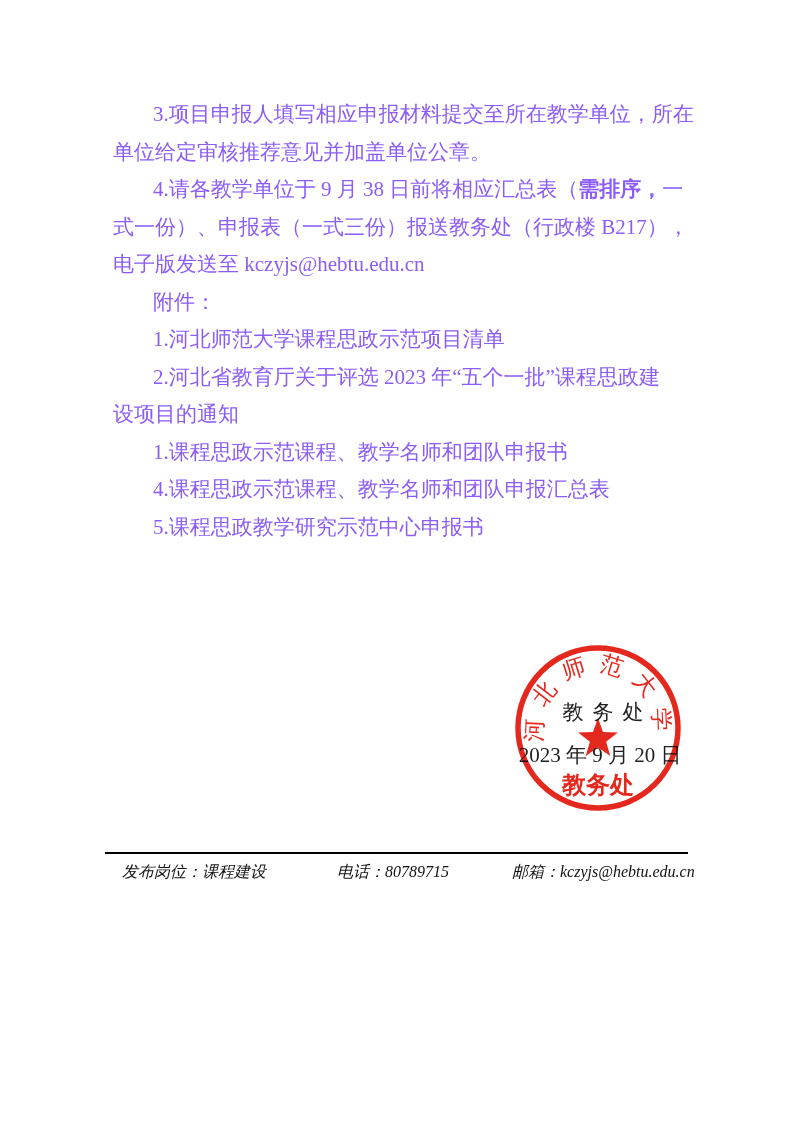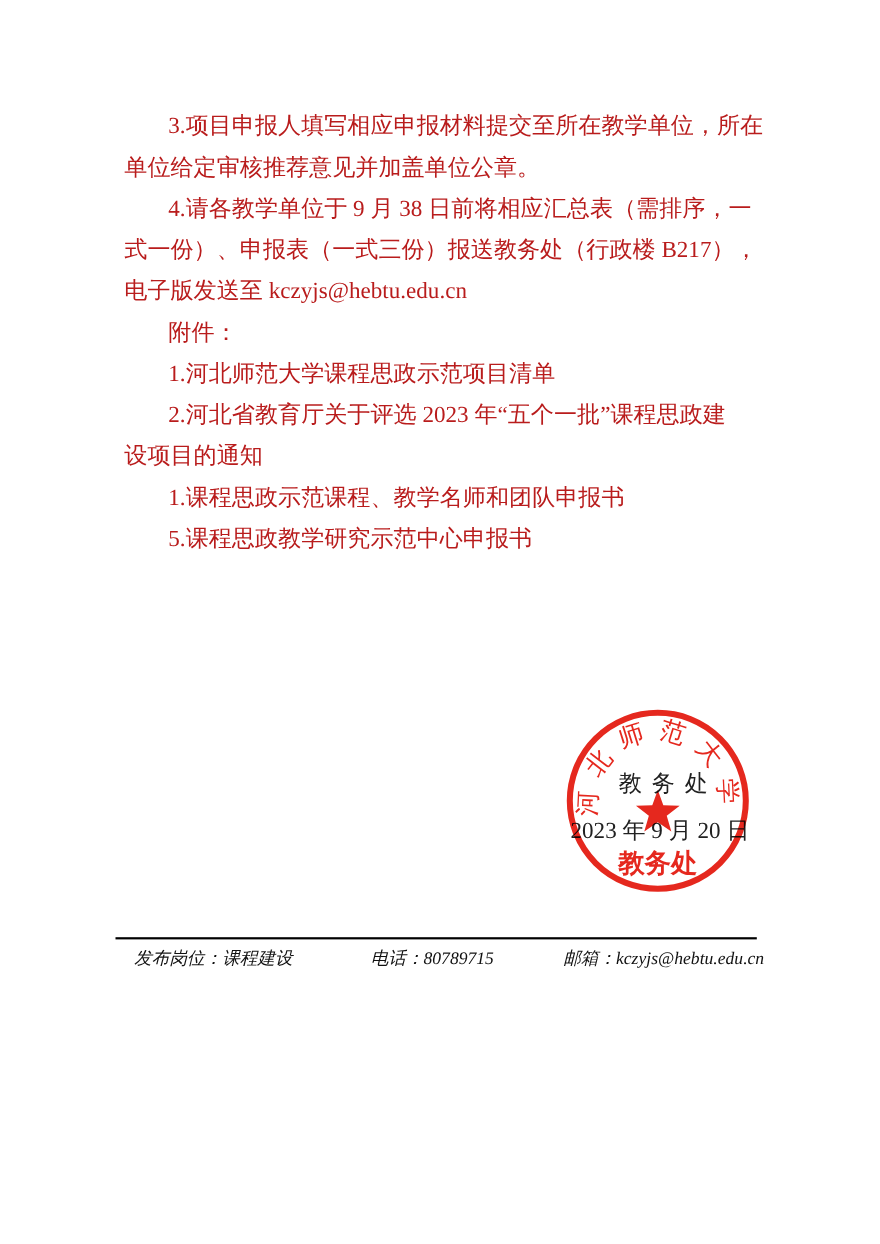--- a/index.html
+++ b/index.html
@@ -3,25 +3,25 @@
 <meta charset="utf-8">
 <style>
   html,body { margin:0; padding:0; background:#ffffff; }
   .page {
     position:relative; width:800px; height:1131px; background:#ffffff;
     overflow:hidden;
     font-family:"Liberation Serif","DejaVu Serif",serif;
   }
   .body-text {
     position:absolute; left:113px; top:96px; width:600px;
-    font-size:21px; color:#b91c1c;
+    font-size:21px; color:#8b5cf6;
   }
   .line { height:37.5px; line-height:37.5px; white-space:nowrap; }
   .line.indent { text-indent:40px; }
-  .bold { font-weight:normal; }
+  .bold { font-weight:bold; }
 
   .sig-dept {
     position:absolute; left:503px; top:699px; width:200px;
     text-align:center; font-size:21px; color:#212121;
     letter-spacing:9px; text-indent:9px; line-height:26px;
   }
   .sig-date {
     position:absolute; left:500px; top:742px; width:200px;
     text-align:center; font-size:21px; color:#212121; line-height:26px;
   }
@@ -53,20 +53,21 @@
     <div class="line indent">3.项目申报人填写相应申报材料提交至所在教学单位，所在</div>
     <div class="line">单位给定审核推荐意见并加盖单位公章。</div>
     <div class="line indent"><span>4.请各教学单位于 9 月 38 日前将相应汇总表（</span><span class="bold">需排序，</span><span>一</span></div>
     <div class="line">式一份）、申报表（一式三份）报送教务处（行政楼 B217），</div>
     <div class="line">电子版发送至 kczyjs@hebtu.edu.cn</div>
     <div class="line indent">附件：</div>
     <div class="line indent">1.河北师范大学课程思政示范项目清单</div>
     <div class="line indent">2.河北省教育厅关于评选 2023 年“五个一批”课程思政建</div>
     <div class="line">设项目的通知</div>
     <div class="line indent">1.课程思政示范课程、教学名师和团队申报书</div>
+    <div class="line indent">4.课程思政示范课程、教学名师和团队申报汇总表</div>
     <div class="line indent">5.课程思政教学研究示范中心申报书</div>
   </main>
 
   <div class="sig-dept">教务处</div>
   <div class="sig-date">2023 年 9 月 20 日</div>
 
   <svg class="stamp" viewBox="0 0 172 172" xmlns="http://www.w3.org/2000/svg">
     <circle cx="86" cy="86" r="80" fill="none" stroke-width="5.5" stroke="#e3170c"></circle>
     <path id="sealArc" d="M 30.85 95.72 A 56 56 0 1 1 141.15 95.72" fill="none"></path>
     <text class="seal-text" font-size="23" letter-spacing="11" fill="#e3170c">

